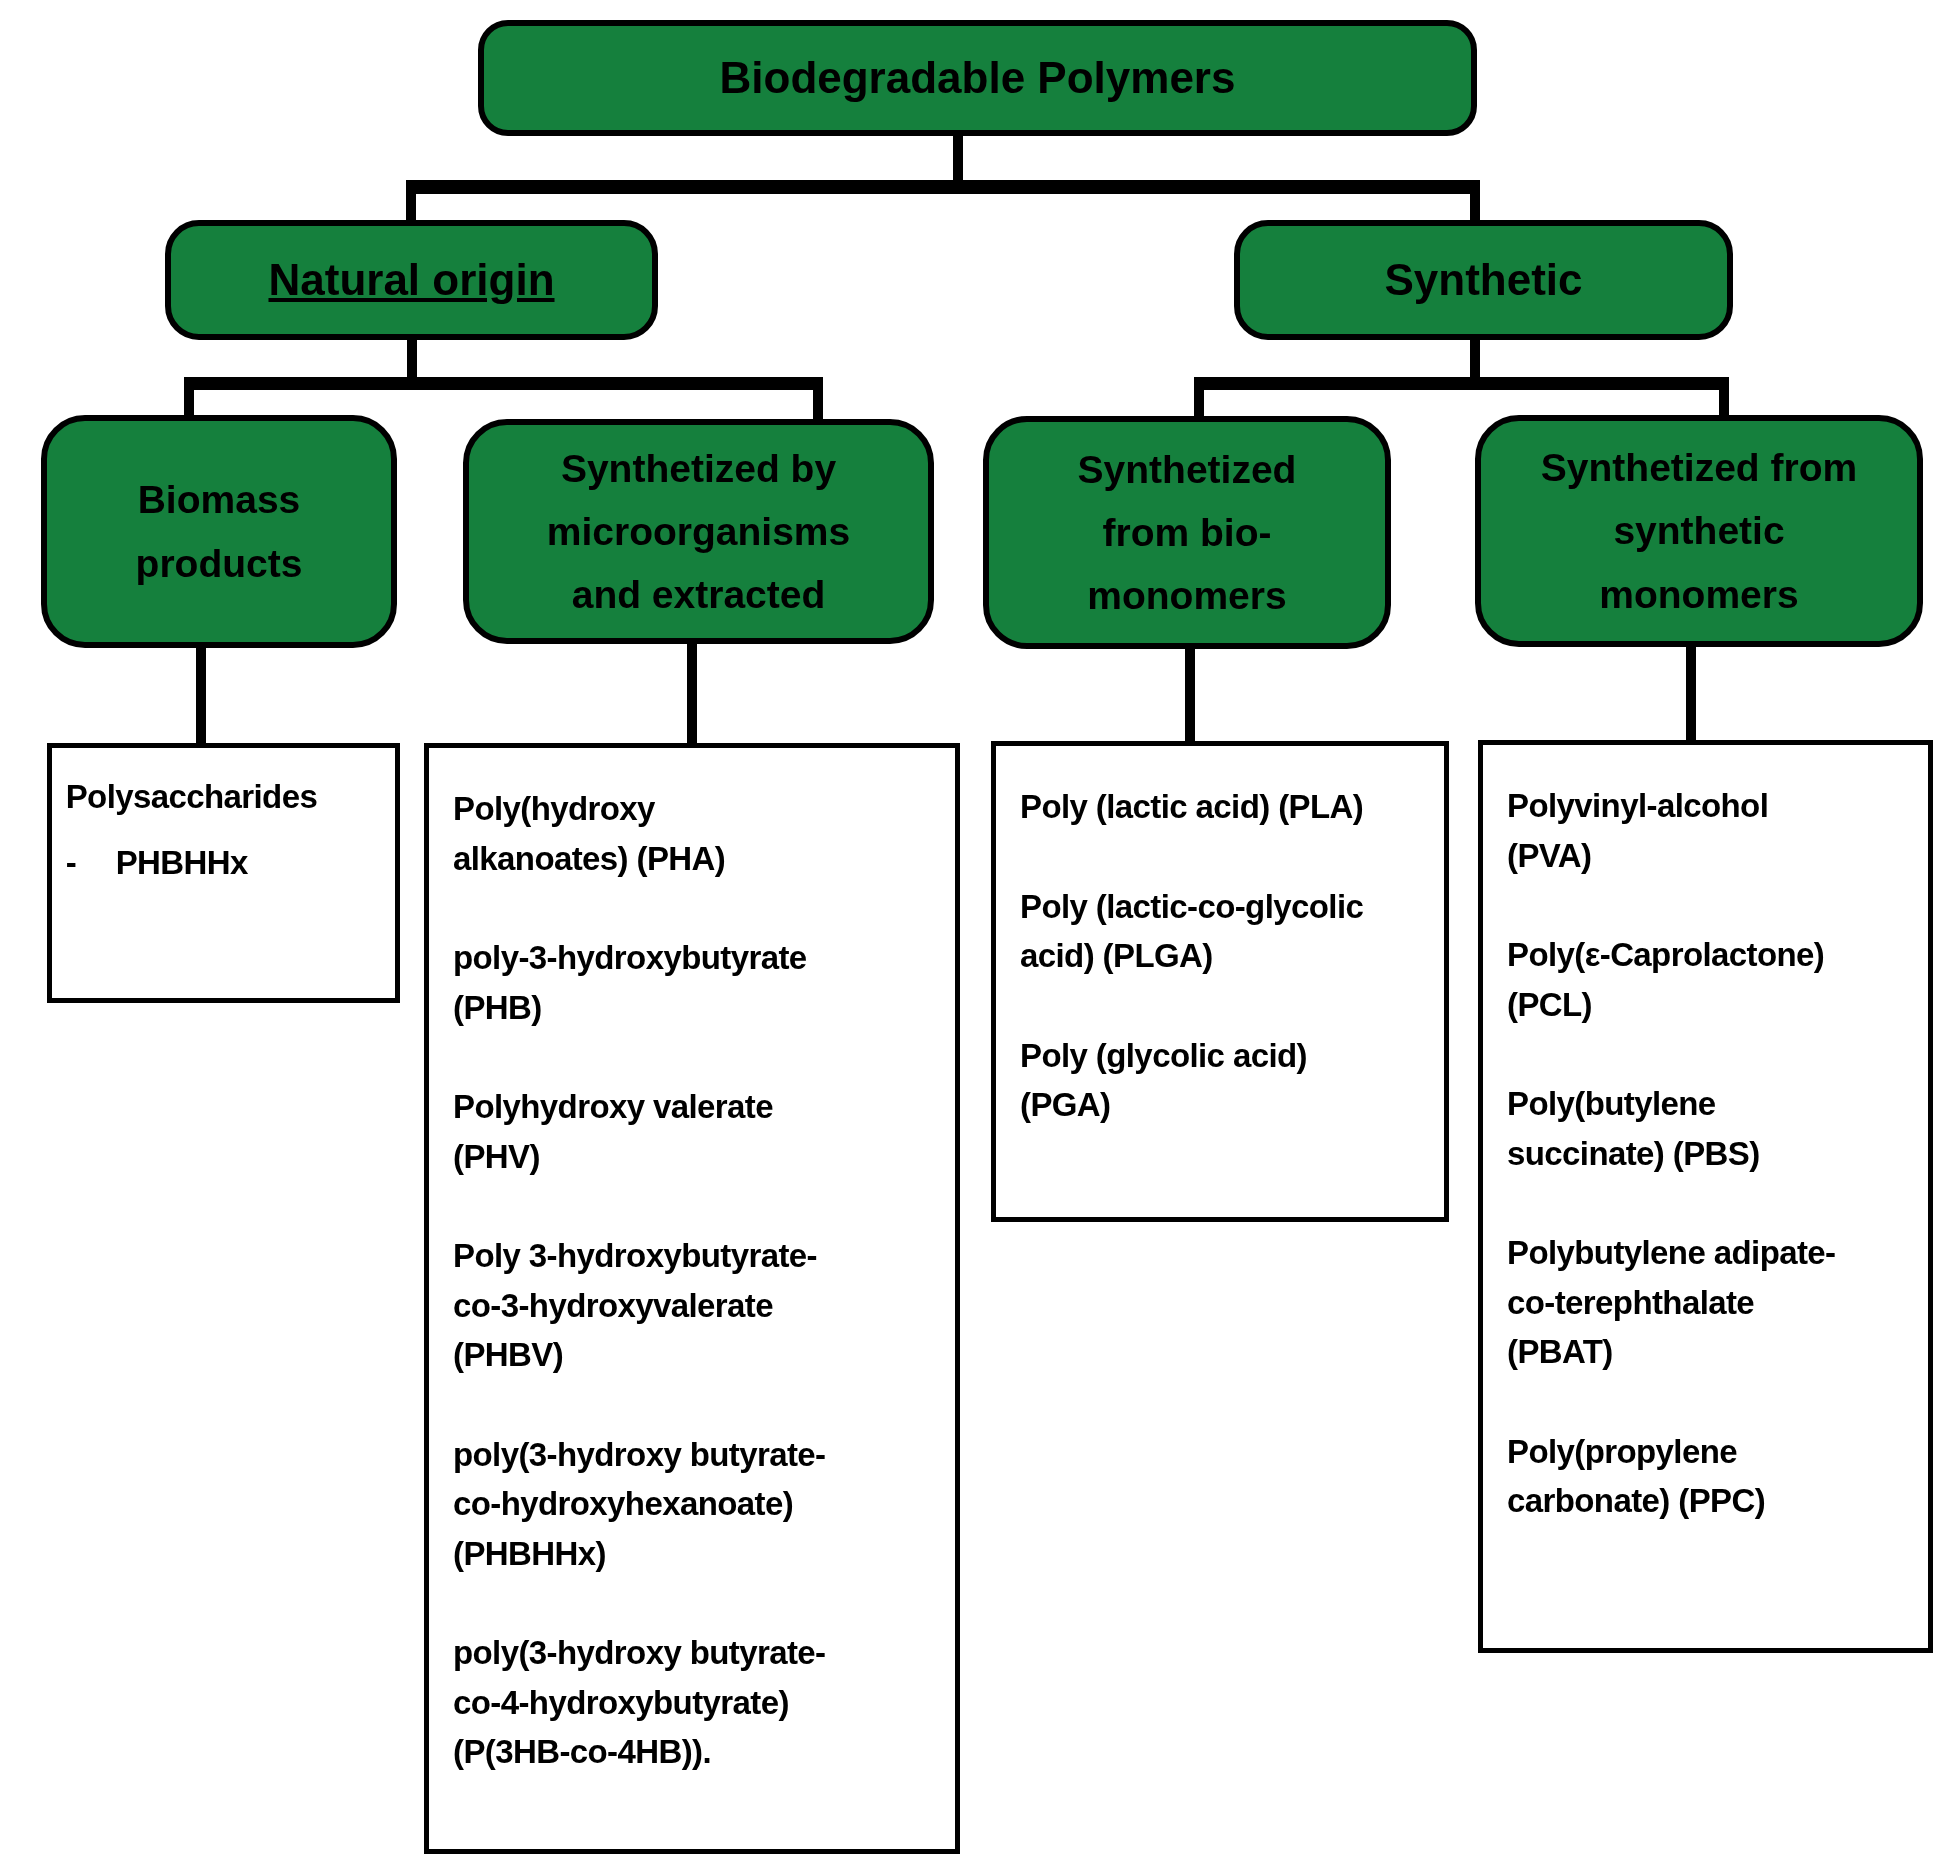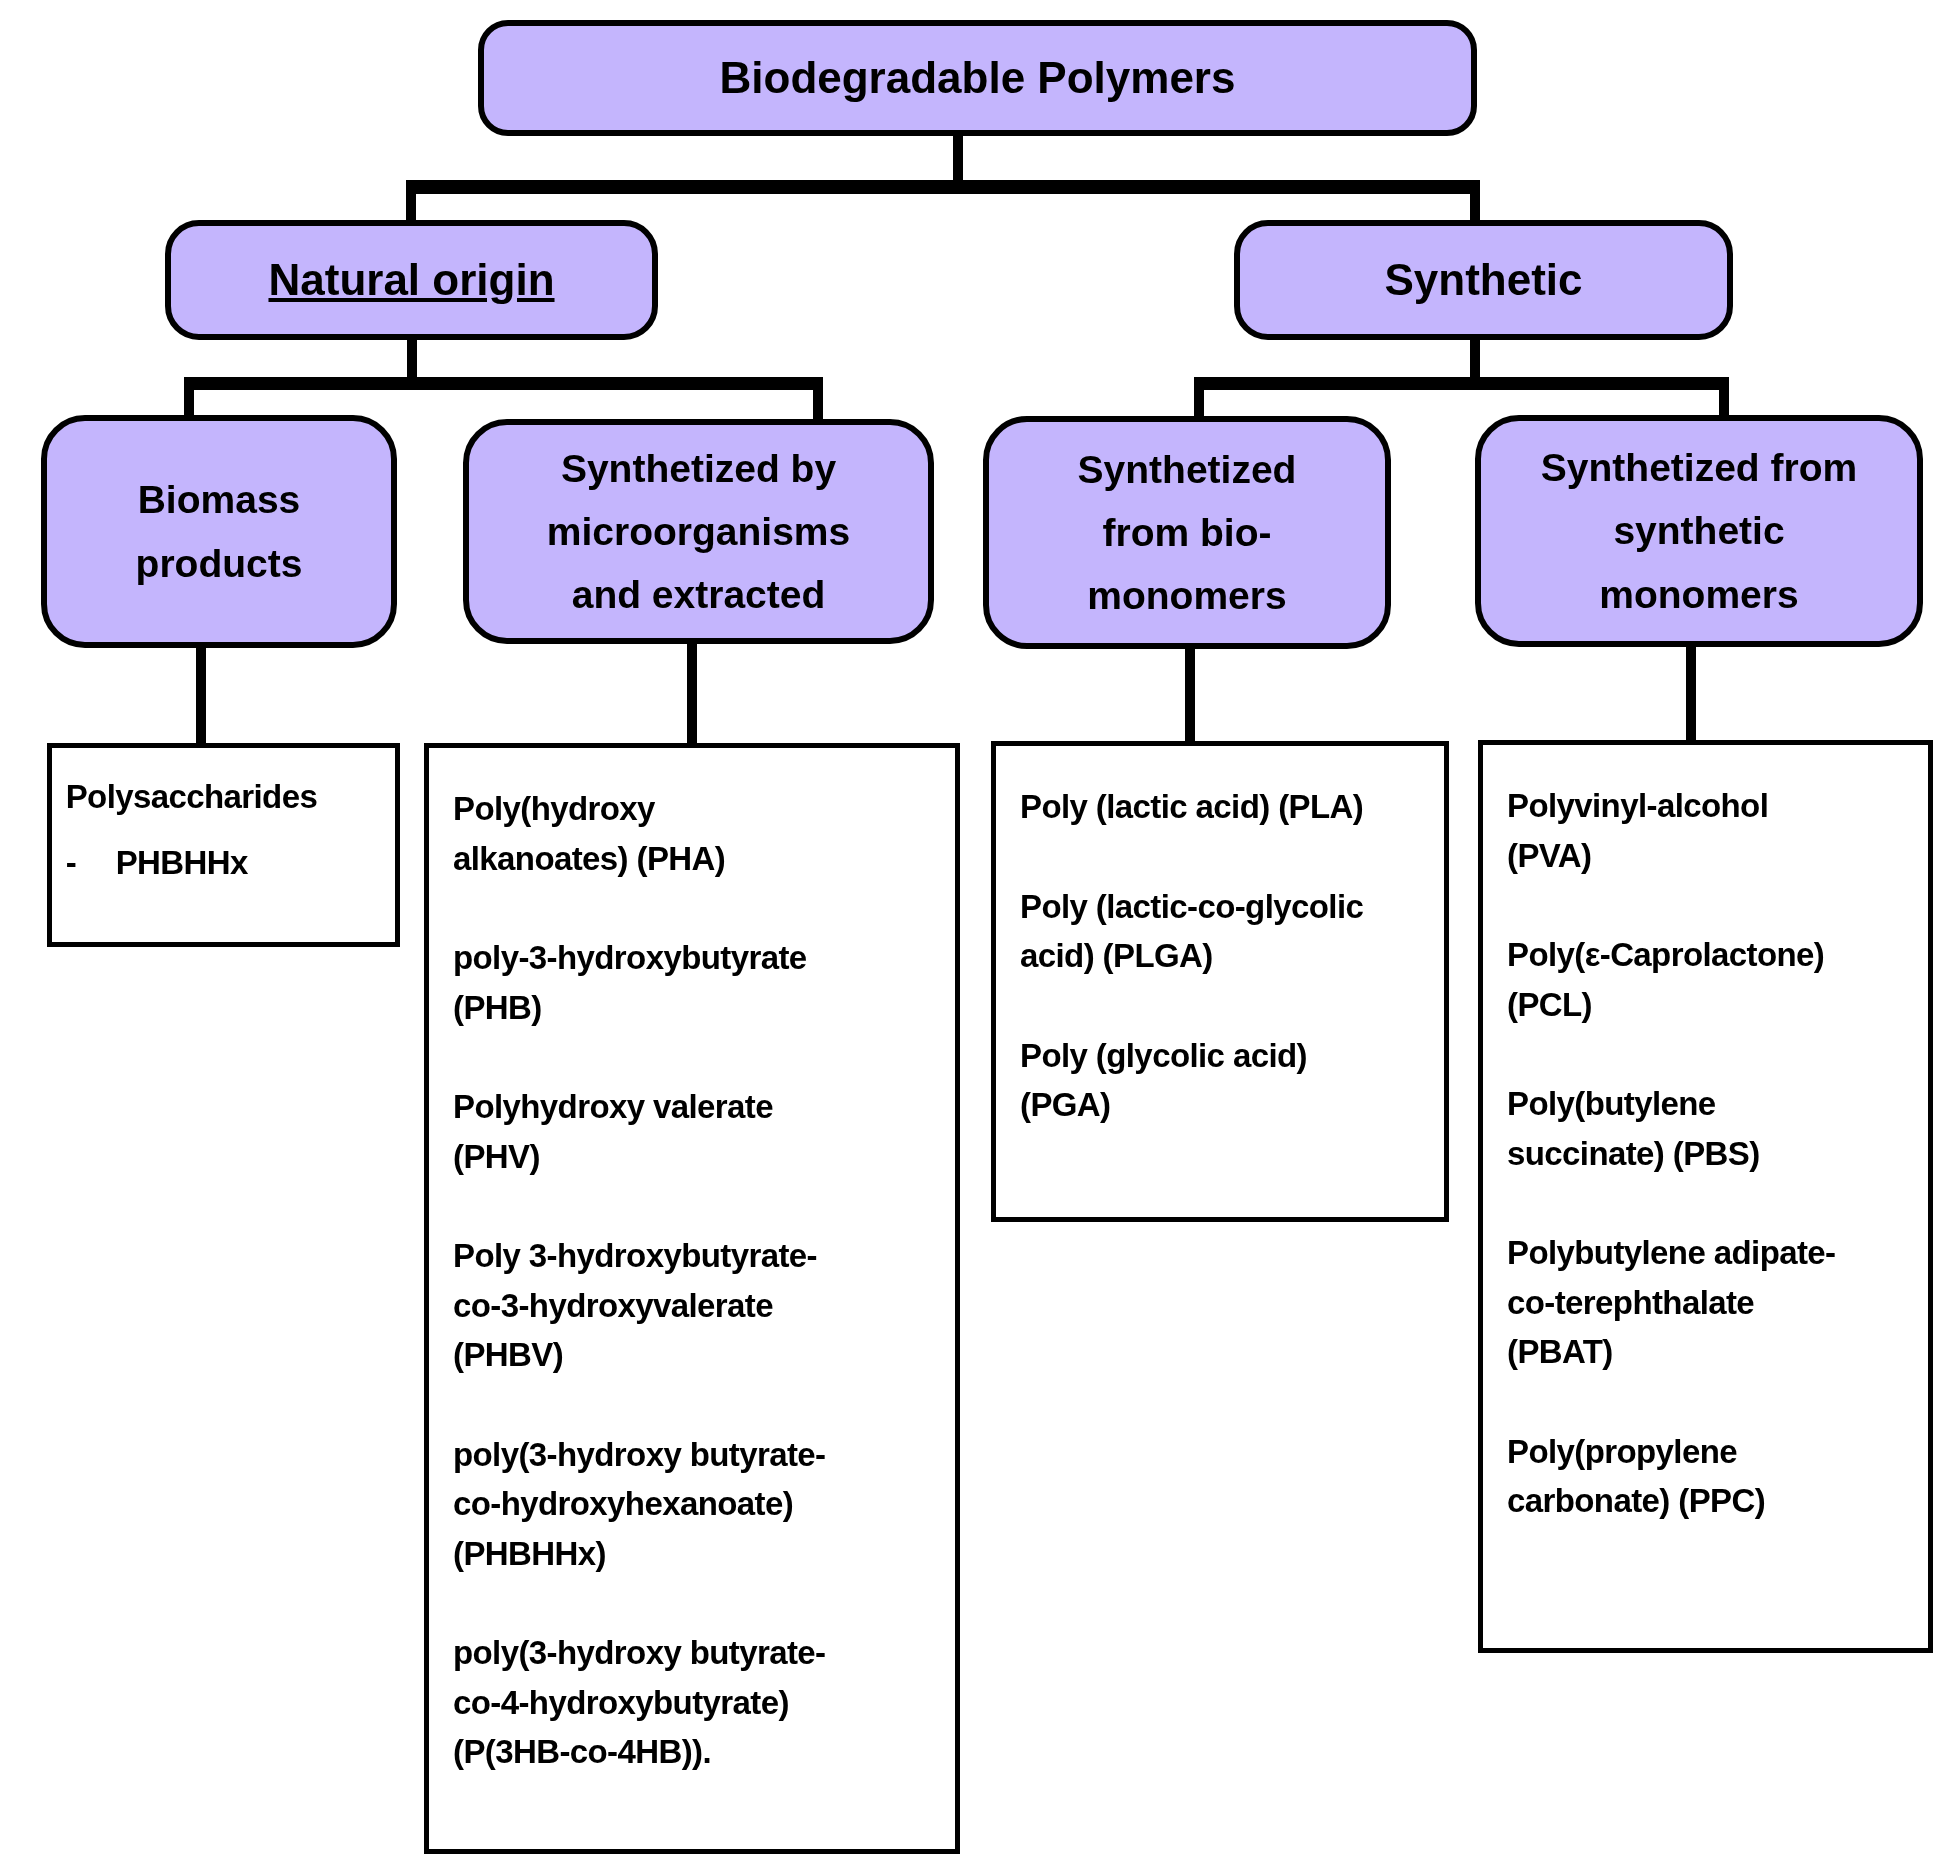--- a/index.html
+++ b/index.html
@@ -12,21 +12,21 @@
     width: 1955px;
     height: 1868px;
     background: #ffffff;
     font-family: "Liberation Sans", sans-serif;
     font-weight: 700;
     color: #000000;
   }
   .node {
     position: absolute;
     box-sizing: border-box;
-    background: #c4b5fd;
+    background: #15803d;
     border: 6.2px solid #000000;
     display: flex;
     align-items: center;
     justify-content: center;
     text-align: center;
     white-space: pre-line;
     z-index: 2;
   }
   .rounded-lg { border-radius: 30px; }
   .rounded-md { border-radius: 34px; }
@@ -113,21 +113,21 @@
     <span>Synthetized
 from bio-
 monomers</span>
   </div>
   <div class="node rounded-xl cat-label" style="left:1475px; top:415px; width:448px; height:232px;">
     <span>Synthetized from
 synthetic
 monomers</span>
   </div>
 
-  <div class="leaf" id="biomass-leaf" style="left:47px; top:743px; width:353px; height:204px;">
+  <div class="leaf" id="biomass-leaf" style="left:47px; top:743px; width:353px; height:260px;">
     <div class="inner">
       <p class="leaf-title">Polysaccharides</p>
       <div class="bullet-row">
         <span class="bullet-dash">-</span>
         <span>PHBHHx</span>
       </div>
     </div>
   </div>
 
   <div class="leaf" id="micro-leaf" style="left:424px; top:743px; width:536px; height:1111px;">

